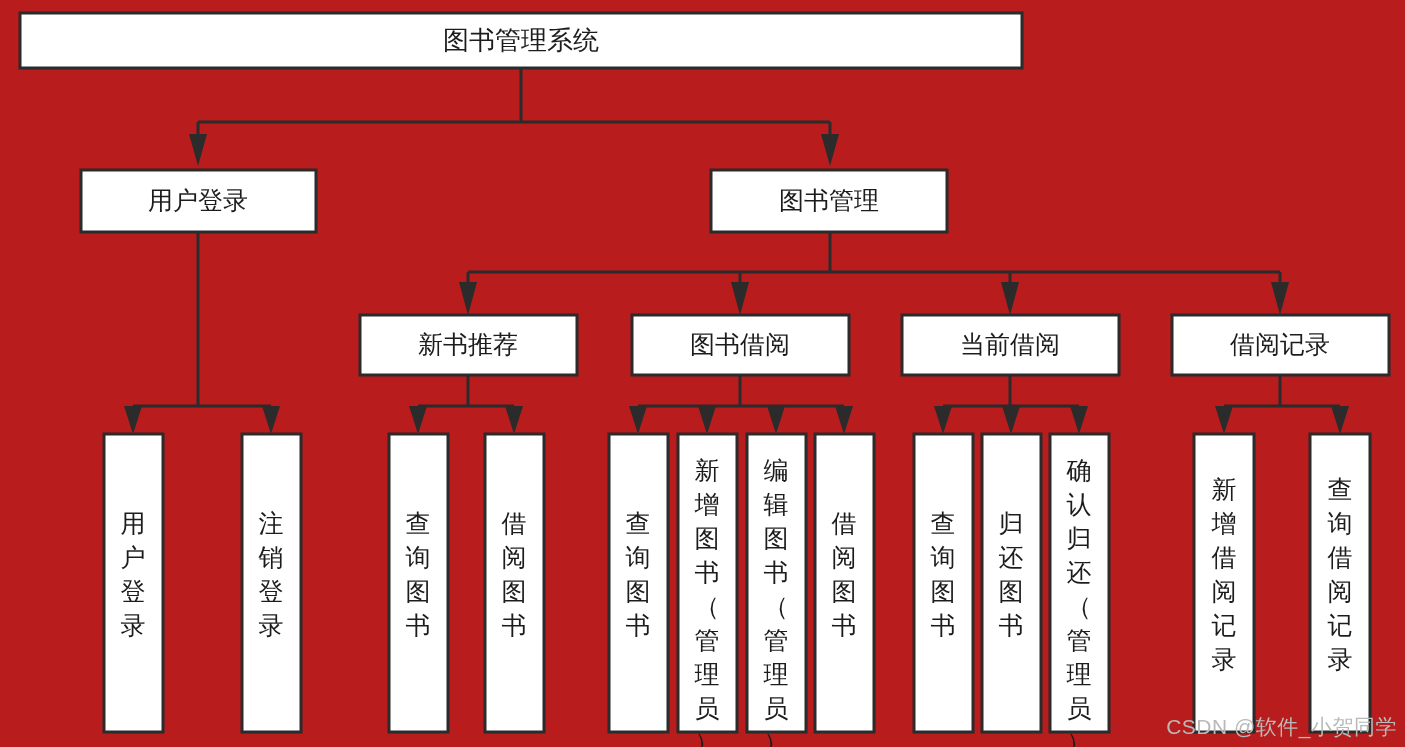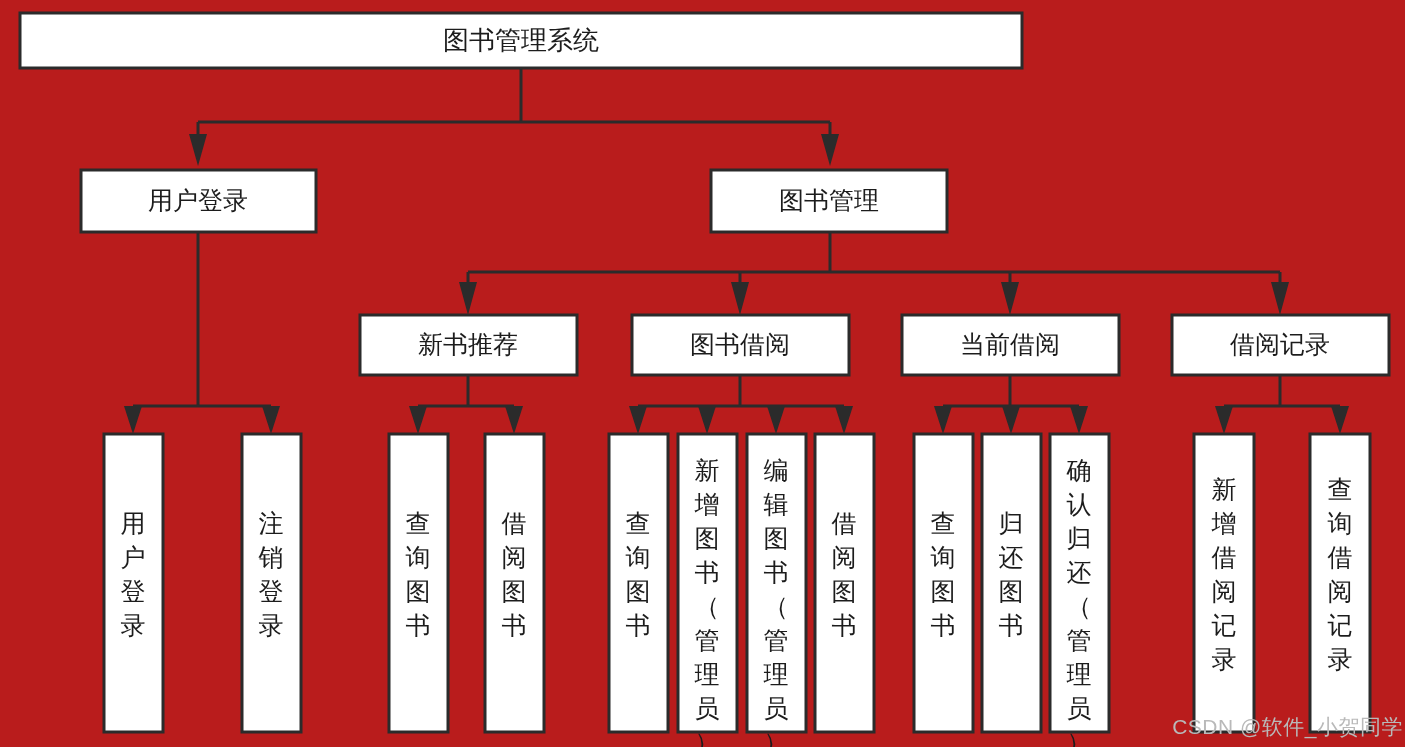--- a/index.html
+++ b/index.html
@@ -55,21 +55,21 @@
     font-size: 26px;
   }
   .vlabel {
     fill: #1c1c1c;
     font-family: "Liberation Sans", "DejaVu Sans", sans-serif;
     font-size: 25px;
     text-anchor: middle;
   }
   .watermark {
     position: absolute;
-    right: 14px;
+    right: 20px;
     bottom: 6px;
     font-family: "Liberation Sans", "DejaVu Sans", sans-serif;
     font-size: 21px;
     color: #b9b9b9;
     letter-spacing: 0.5px;
     white-space: nowrap;
     pointer-events: none;
     user-select: none;
   }
 </style>

